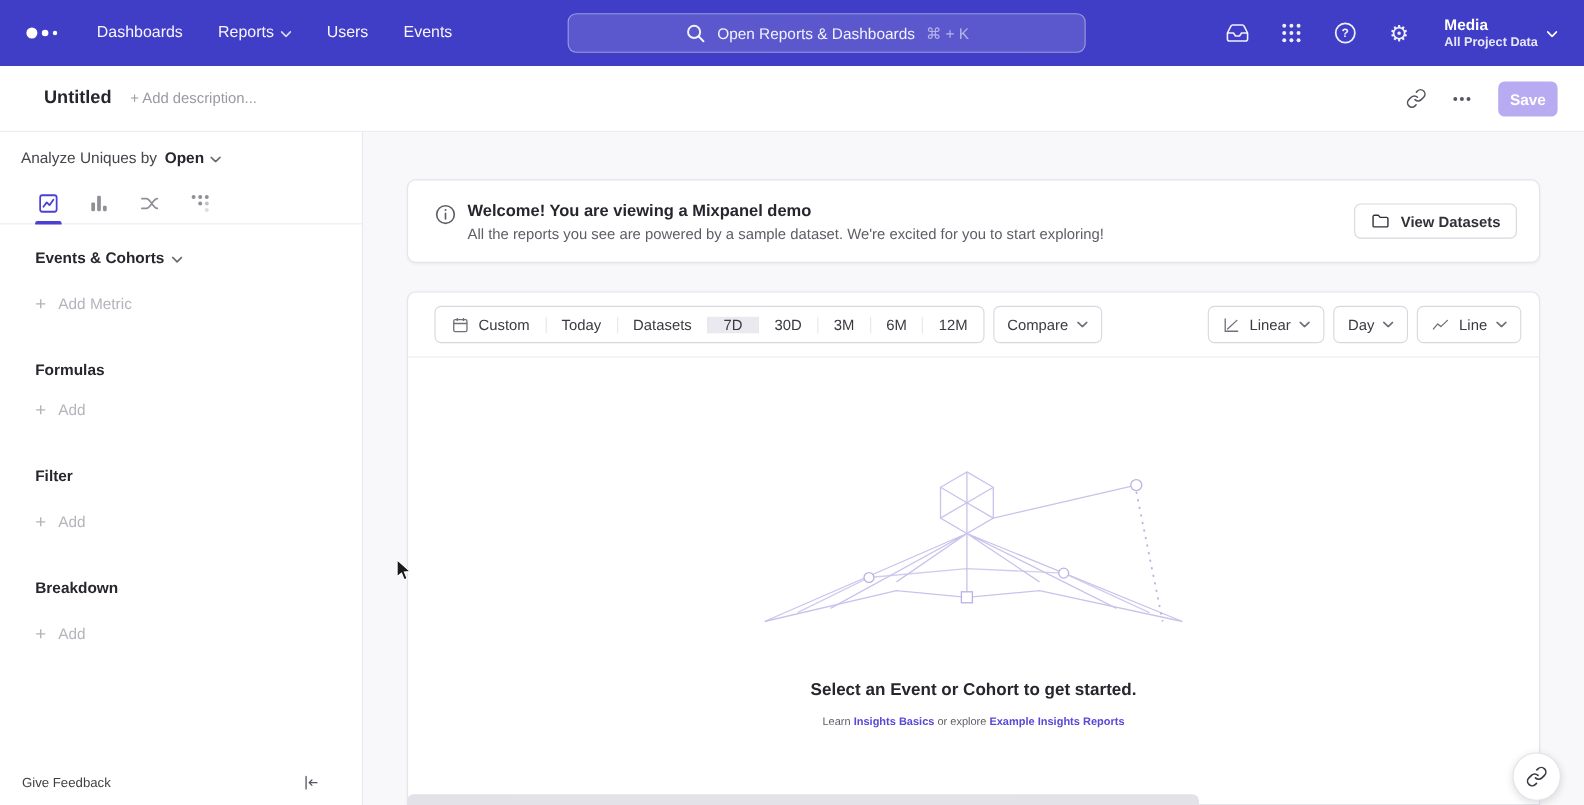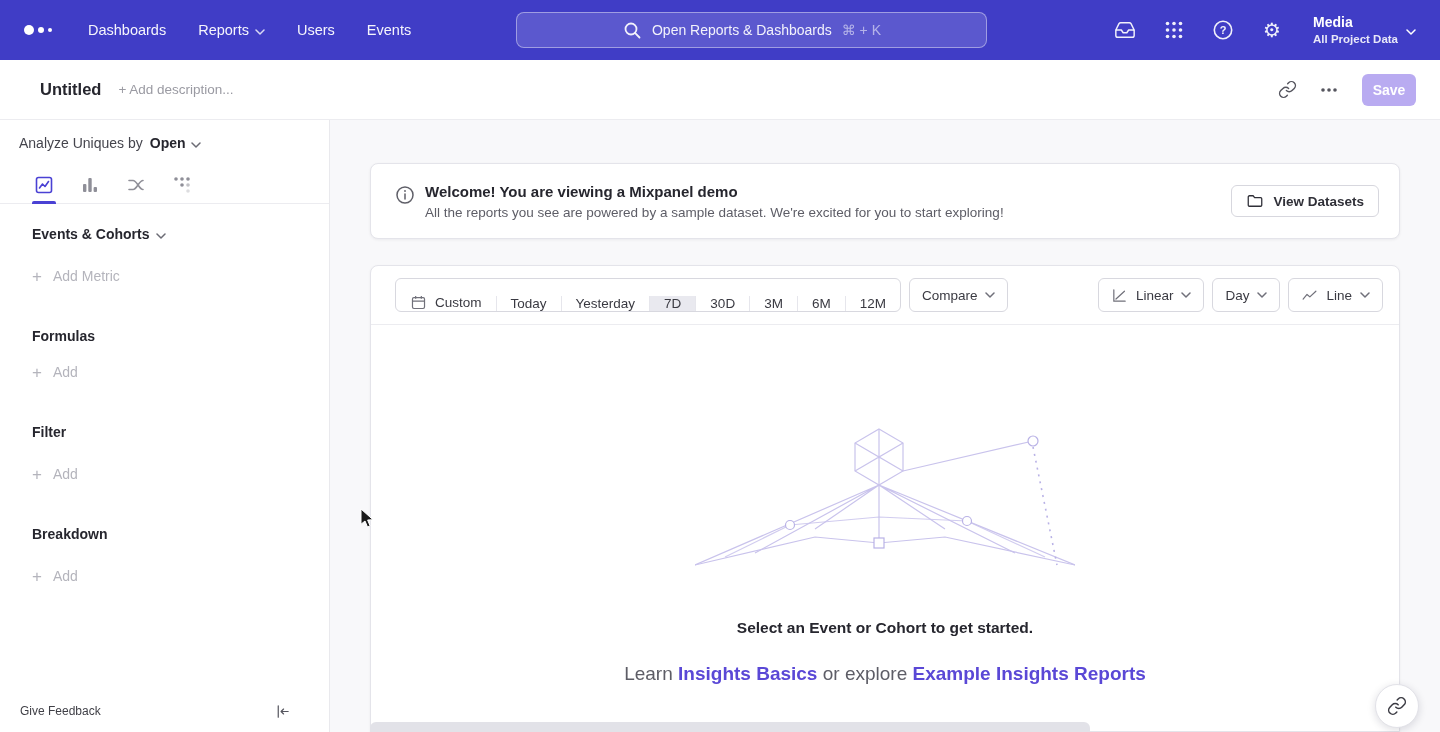--- a/index.html
+++ b/index.html
@@ -82,39 +82,39 @@
   .banner-btn { margin-left:auto; height:32px; display:flex; align-items:center; gap:9px;
                 padding:0 14px; background:#fff; border:1px solid #d7d7de; border-radius:6px;
                 font-family:inherit; font-size:13.5px; font-weight:bold; color:#303038; cursor:pointer; }
 
   
   .chart-card { margin-top:26px; height:calc(100% - 145px); background:#fff;
                 border:1px solid #e4e4ea; border-radius:8px 8px 0 0;
                 box-shadow:0 1px 3px rgba(16,16,40,.05); }
   .controls { display:flex; align-items:center; padding:12px 16px 12px 24px;
               border-bottom:1px solid #ececf0; }
-  .seg { display:flex; align-items:flex-end; height:34px; border:1px solid #d8d8df;
+  .seg { display:flex; align-items:center; height:34px; border:1px solid #d8d8df;
          border-radius:6px; overflow:hidden; background:#fff; }
   .seg-item { display:flex; align-items:center; gap:8px; padding:0 14px; font-size:13.5px;
               color:#3a3a42; border-left:1px solid #e6e6ec; cursor:pointer; white-space:nowrap; }
   .seg-item:first-child { border-left:none; }
   .seg-item.selected { background:#e9e9ef; }
   .seg-item .cal { color:#70707a; display:flex; }
   .ctl-btn { display:flex; align-items:center; gap:8px; height:34px; padding:0 12px;
              background:#fff; border:1px solid #d8d8df; border-radius:6px; font-family:inherit;
              font-size:13.5px; color:#3a3a42; cursor:pointer; white-space:nowrap; }
   .ctl-btn .chev, .ctl-btn .gl { color:#70707a; display:flex; }
   .ml8 { margin-left:8px; }
   .controls-right { margin-left:auto; display:flex; gap:8px;padding-left:32px; }
 
   
   .empty { display:flex; flex-direction:column; align-items:center; }
   .illustration { margin-top:100px; }
   .empty-title { margin-top:44px; font-size:15.5px; font-weight:bold; color:#26262e; }
-  .empty-sub { margin-top:26px; font-size:19px; color:#5d5d66; }
+  .empty-sub { margin-top:14px; font-size:10px; color:#5d5d66; }
   .link { color:#5a48d6; font-weight:bold; cursor:pointer; }
 
   
   .hscroll { position:absolute; left:40px; bottom:0; width:720px; height:10px;
              background:#e2e2e8; border-radius:6px 6px 0 0; cursor:grab; }
   .fab { position:absolute; right:21px; bottom:4px; width:44px; height:44px; border-radius:50%;
          background:#fff; border:1px solid #e2e2e8; box-shadow:0 2px 8px rgba(16,16,40,.14);
          display:flex; align-items:center; justify-content:center; color:#3a3a42; cursor:pointer; }
   .cursor { position:absolute; left:360px; top:508px; pointer-events:none; z-index:50; }
 </style>
@@ -350,21 +350,21 @@
                   <rect x="3.5" y="5" width="17" height="15.5" rx="2"></rect>
                   <path d="M3.5 10h17M8 2.8v4M16 2.8v4"></path>
                 </svg>
               </span>
             <span>Custom</span>
           </div>
           <div class="seg-item">
               <span>Today</span>
             </div>
           <div class="seg-item">
-              <span>Yesterday</span>
+              <span>Datasets</span>
             </div>
           <div class="seg-item selected">
               <span>7D</span>
             </div>
           <div class="seg-item">
               <span>30D</span>
             </div>
           <div class="seg-item">
               <span>3M</span>
             </div>

